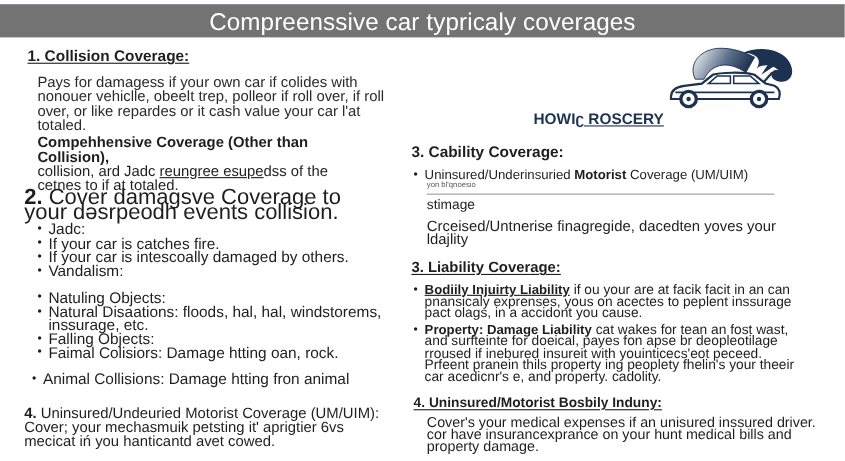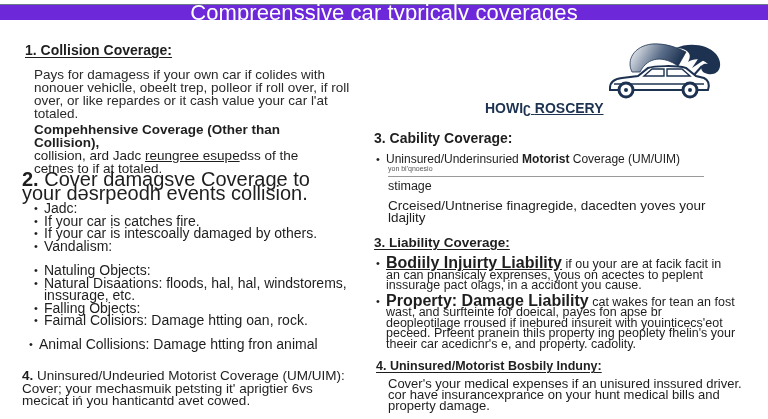--- a/index.html
+++ b/index.html
@@ -1,21 +1,21 @@
 <!DOCTYPE html>
 <html><head>
 <meta charset="utf-8">
 <style>
   * { margin: 0; padding: 0; box-sizing: border-box; }
   html, body { width: 768px; height: 419px; overflow: hidden; background: #ffffff; }
   body { font-family: "Liberation Sans", "DejaVu Sans", sans-serif; color: #1e1e1e; position: relative; }
 
   .header-bar {
-    position: absolute; left: 0; top: 4px; width: 768px; height: 16px;
-    background: #6d28d9;
+    position: absolute; left: 0; top: 4px; width: 768px; height: 30px;
+    background: #737373;
     border-top: 1px solid #6c7a8c;
     display: flex; align-items: center; justify-content: center;
   }
   .header-title { color: #ffffff; font-size: 22px; font-weight: normal; letter-spacing: 0.1px; }
 
   .col-left { position: absolute; left: 0; top: 38px; width: 370px; }
   .col-right { position: absolute; left: 370px; top: 38px; width: 398px; height: 381px; }
 
   .h-under { font-weight: bold; text-decoration: underline; text-underline-offset: 2px; }
   .sec1-title { position: absolute; left: 25px; top: 4px; font-size: 14px; }
@@ -50,21 +50,21 @@
   .sec3a-list li { font-size: 12px !important; }
   .tiny { position: absolute; left: 18px; top: 127px; font-size: 7px; color: #555; }
   .hr-line { position: absolute; left: 18px; top: 138px; width: 316px; height: 1px; background: #9a9a9a; }
   .stimage { position: absolute; left: 18px; top: 141px; font-size: 12.5px; }
   .sec3a-body { position: absolute; left: 18px; top: 162px; width: 340px; font-size: 13.5px; line-height: 12px; }
   .sec3a-body .small { font-size: 11px; }
 
   .sec3b-title { position: absolute; left: 4px; top: 197px; font-size: 13.5px; }
   .sec3b-list { position: absolute; left: 6px; top: 220px; width: 360px; }
   .sec3b-list li { font-size: 12.5px !important; line-height: 10.5px !important; margin-bottom: 5px; }
-  .sec3b-list li .bh { font-weight: bold; font-size: 16px; }
+  .sec3b-list li .bh { font-weight: bold; font-size: 12px; }
 
   .sec4r-title { position: absolute; left: 6px; top: 321px; font-size: 12.5px; }
   .sec4r-body { position: absolute; left: 18px; top: 340px; width: 360px; font-size: 13px; line-height: 11px; }
 </style>
 </head>
 <body>
 
 <div class="header-bar">
   <span class="header-title">Compreenssive car typricaly coverages</span>
 </div>

